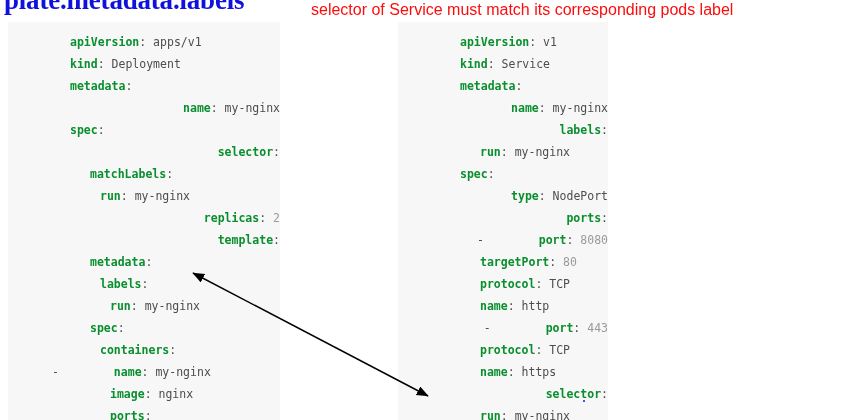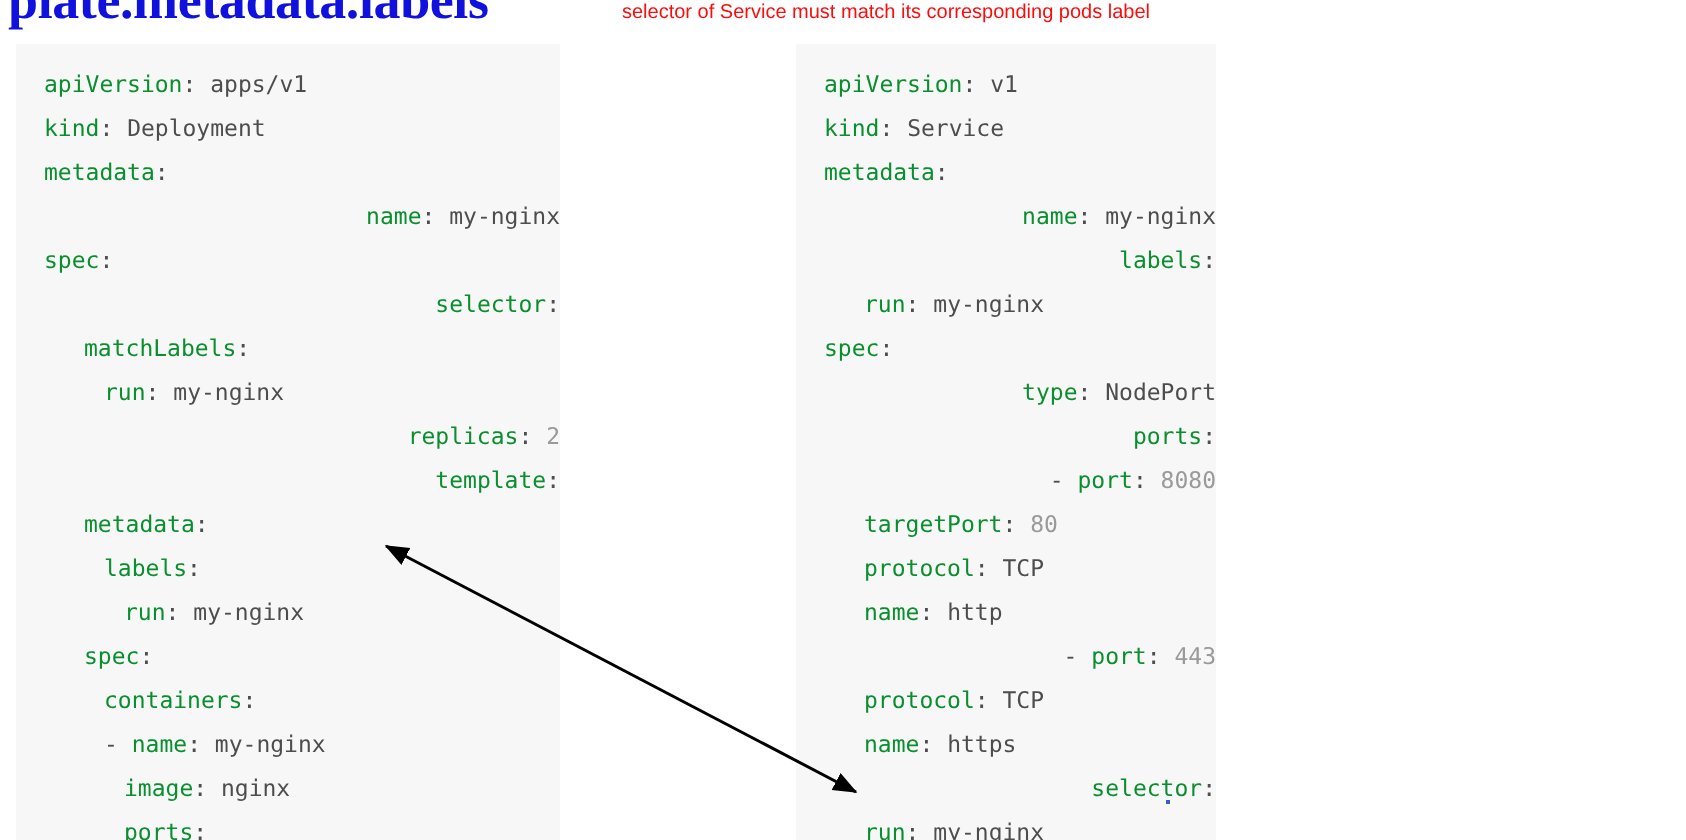--- a/index.html
+++ b/index.html
@@ -27,21 +27,21 @@
     white-space: nowrap;
     letter-spacing: -0.2px;
   }
 
   
   #red-note {
     position: absolute;
     left: 311px;
     top: 1px;
     font-family: "Liberation Sans", sans-serif;
-    font-size: 10px;
+    font-size: 16px;
     font-weight: 400;
     color: #fc0d0d;
     white-space: nowrap;
   }
 
   
   .code-block {
     position: absolute;
     background: #f7f7f7;
     font-family: "DejaVu Sans Mono", monospace;
@@ -60,21 +60,21 @@
     left: 398px;
     top: 22px;
     width: 210px;
     height: 398px;
     padding: 9px 0 0 0;
   }
   .code-line {
     height: 22px;
     padding-left: 14px;
   }
-  .k { color: #0a8f2e; font-weight: 400; }
+  .k { color: #0a8f2e; font-weight: 700; margin-left: 48px; }
   .v { color: #4d4d4d; }
   .num { color: #9a9a9a; }
   .dash { color: #4d4d4d; }
   .ind1 { padding-left: 24px; text-align: right; }
   .ind2 { padding-left: 34px; }
   .ind3 { padding-left: 44px; }
   .ind4 { padding-left: 54px; }
 
   
   #connector-arrow {

